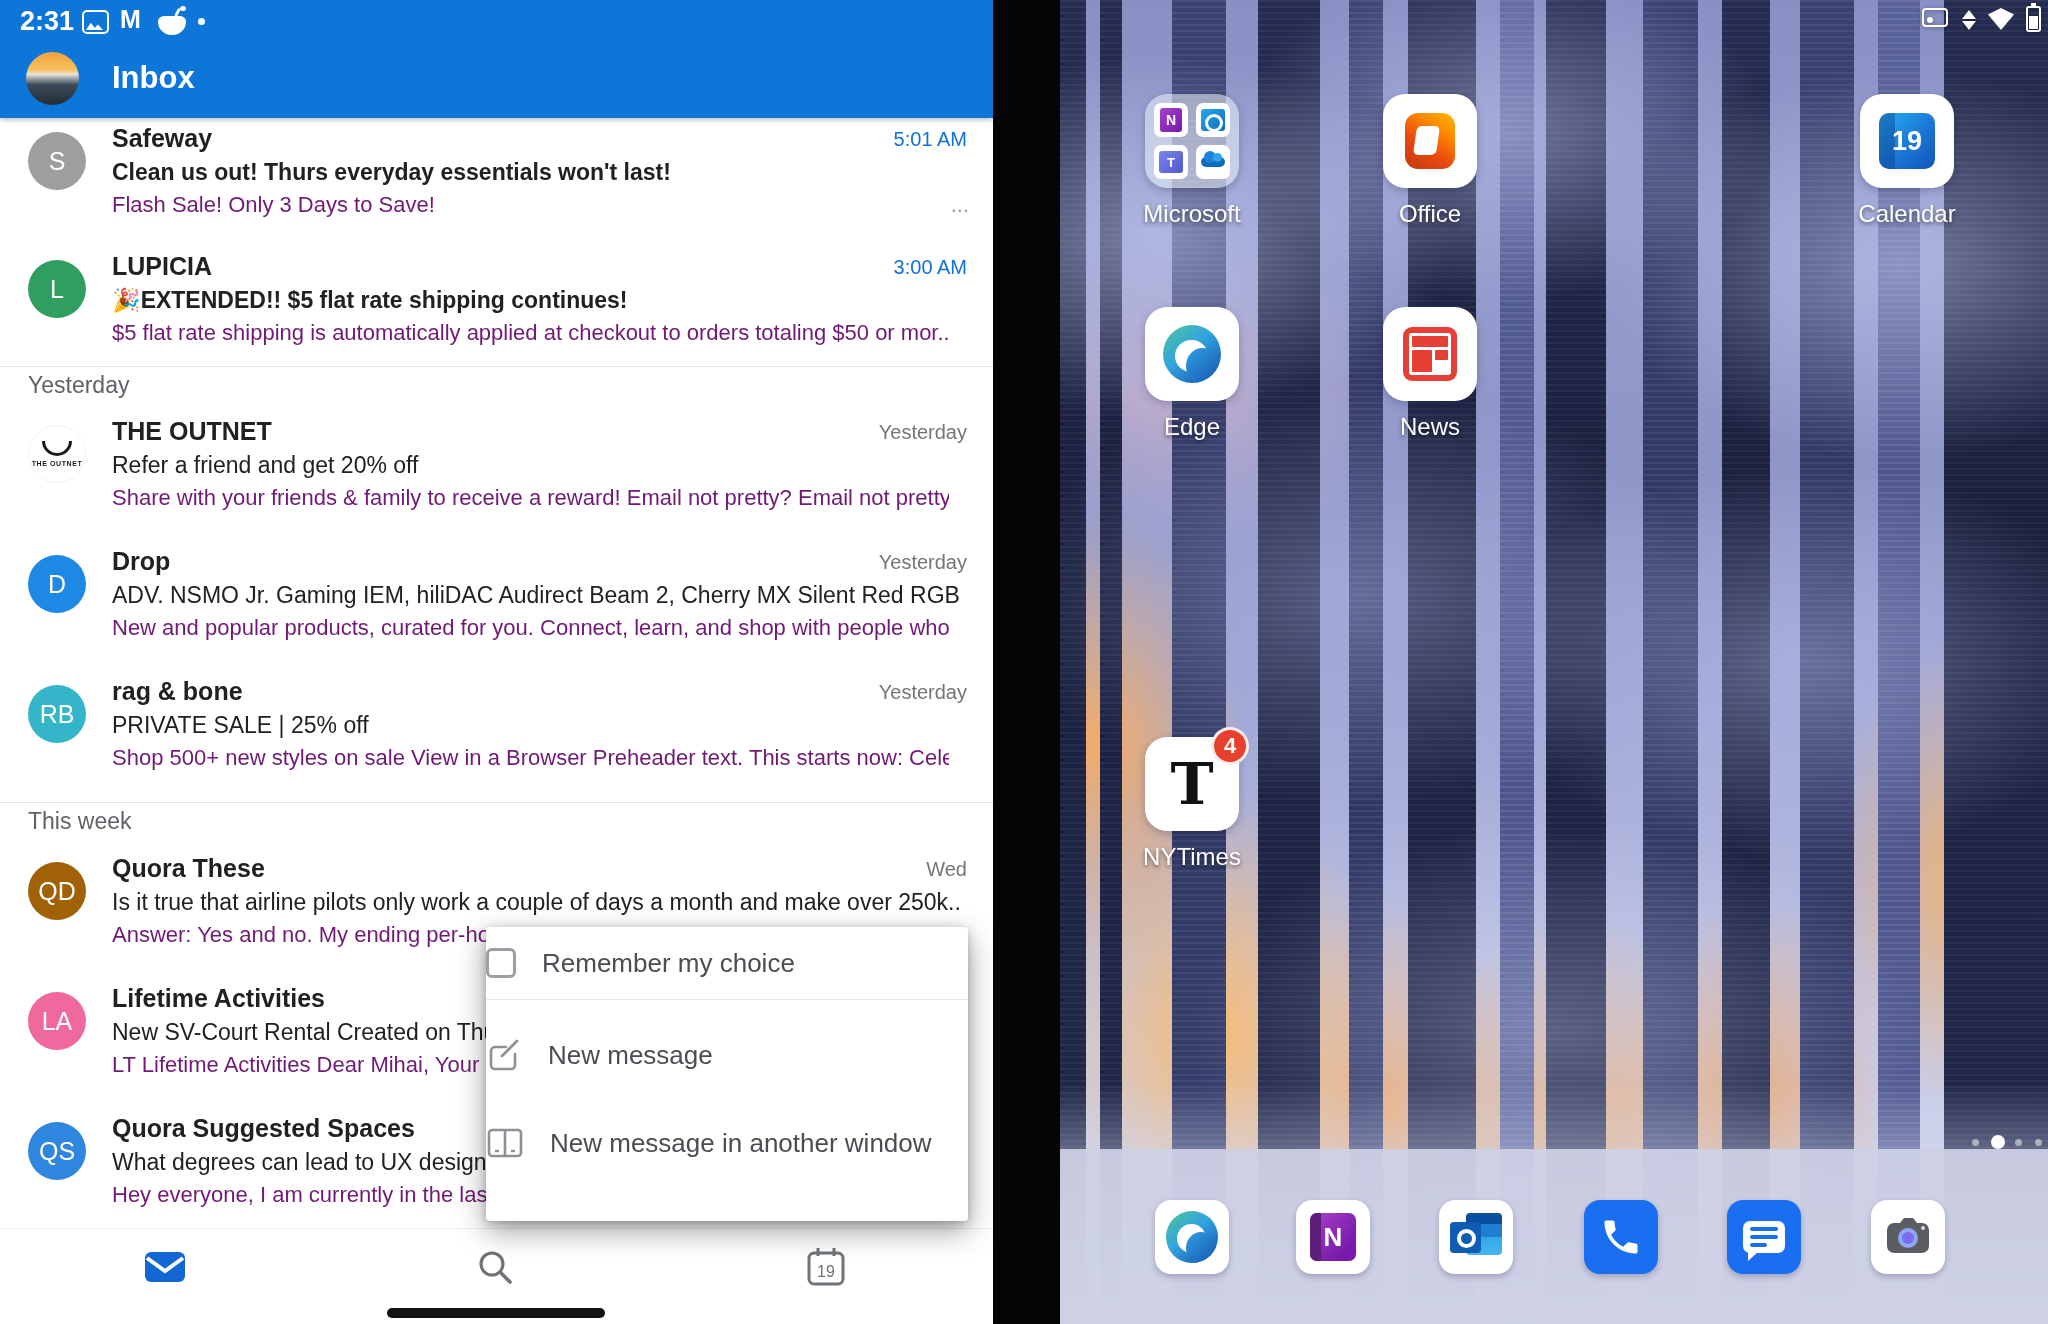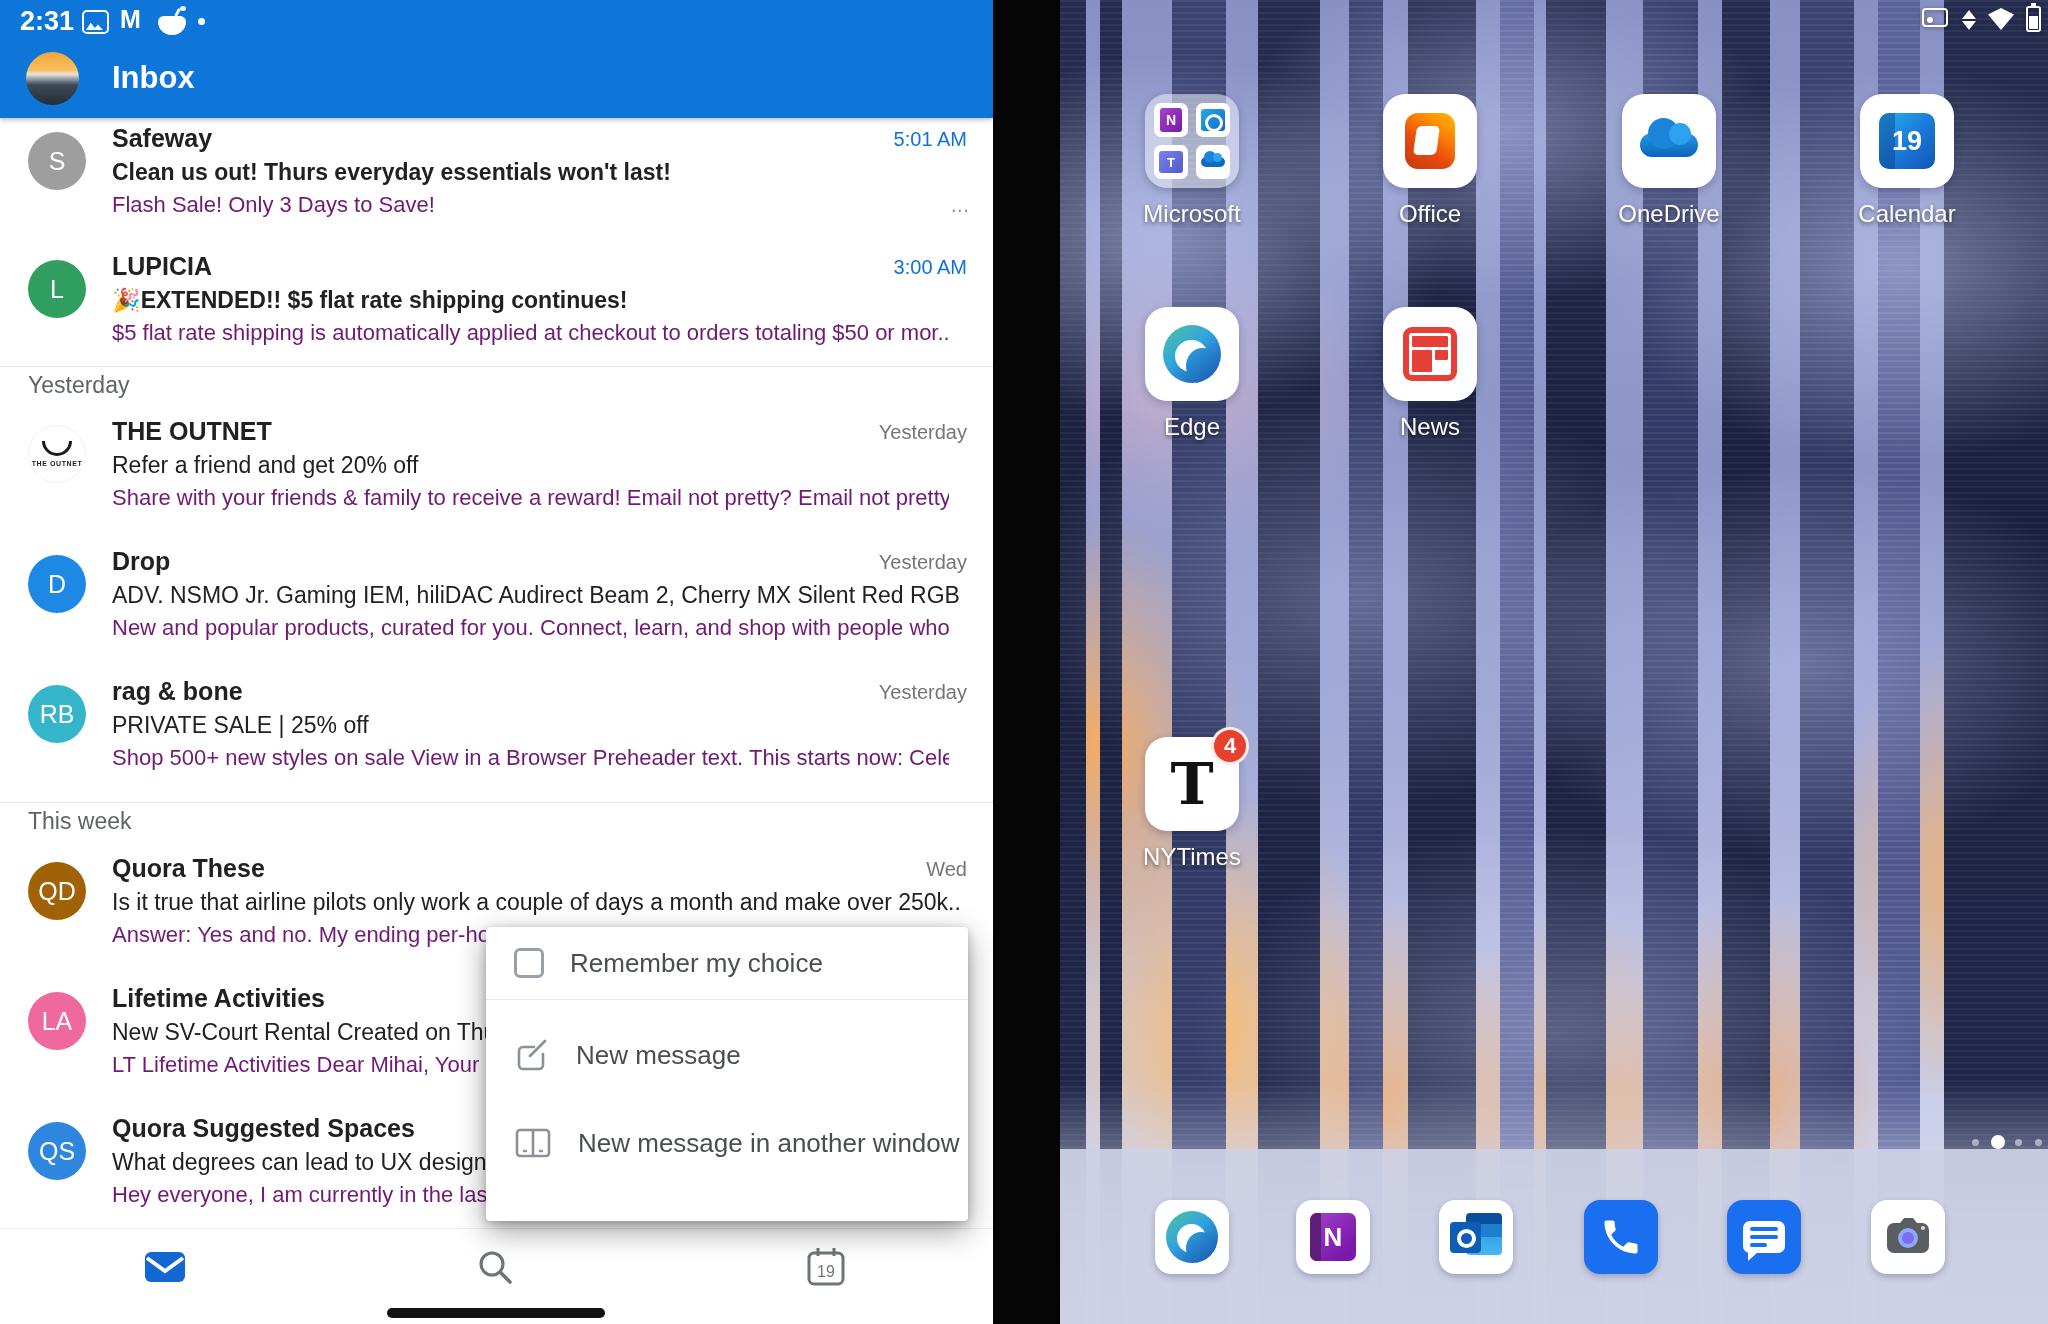--- a/index.html
+++ b/index.html
@@ -39,21 +39,21 @@
   .sep { position:absolute; left:0; width:993px; height:1px; background:#e4e4e4; }
 
   
   .tab-bar { position:absolute; left:0; top:1228px; width:993px; height:72px; background:#fff; border-top:1px solid #ededed; z-index:6; }
   .tab { position:absolute; top:12px; width:60px; height:52px; display:flex; align-items:center; justify-content:center; }
   .home-indicator { position:absolute; left:387px; top:1308px; width:218px; height:10px; background:#121212; border-radius:6px; z-index:6; }
 
   
   .popup { position:absolute; left:486px; top:927px; width:482px; height:294px; background:#fff; border-radius:4px;
      box-shadow:0 10px 30px rgba(0,0,0,.38), 0 2px 8px rgba(0,0,0,.22); z-index:20; }
-  .p-row { position:absolute; left:0; width:482px; display:flex; align-items:center; padding-left:28px; }
+  .p-row { position:absolute; left:0; width:482px; display:flex; align-items:center; }
   .p-row1 { top:0; height:73px; border-bottom:1px solid #e7e7e7; }
   .p-row2 { top:96px; height:64px; }
   .p-row3 { top:184px; height:64px; }
   .p-label { margin-left:26px; font-size:26px; color:#4a4d52; white-space:nowrap; }
   .checkbox { width:30px; height:30px; border:3px solid #9aa0a6; border-radius:6px; background:#fff; }
 
   
   .split-divider { position:absolute; left:993px; top:0; width:67px; height:1324px; background:#050505; }
 
   
@@ -358,26 +358,20 @@
           </div>
       </div>
       <div class="app-label">Microsoft</div>
     </div>
     <div class="app" style="left:290px;top:94px">
       <div class="tile">
           <div class="office-o"></div>
         </div>
       <div class="app-label">Office</div>
     </div>
-    <div class="app" style="left:529px;top:94px">
-      <div class="tile">
-          <div class="cloud"></div>
-        </div>
-      <div class="app-label">OneDrive</div>
-    </div>
     <div class="app" style="left:767px;top:94px">
       <div class="tile">
         <div class="cal">
             <span>19</span>
           </div>
       </div>
       <div class="app-label">Calendar</div>
     </div>
 
     <div class="app" style="left:52px;top:307px">

